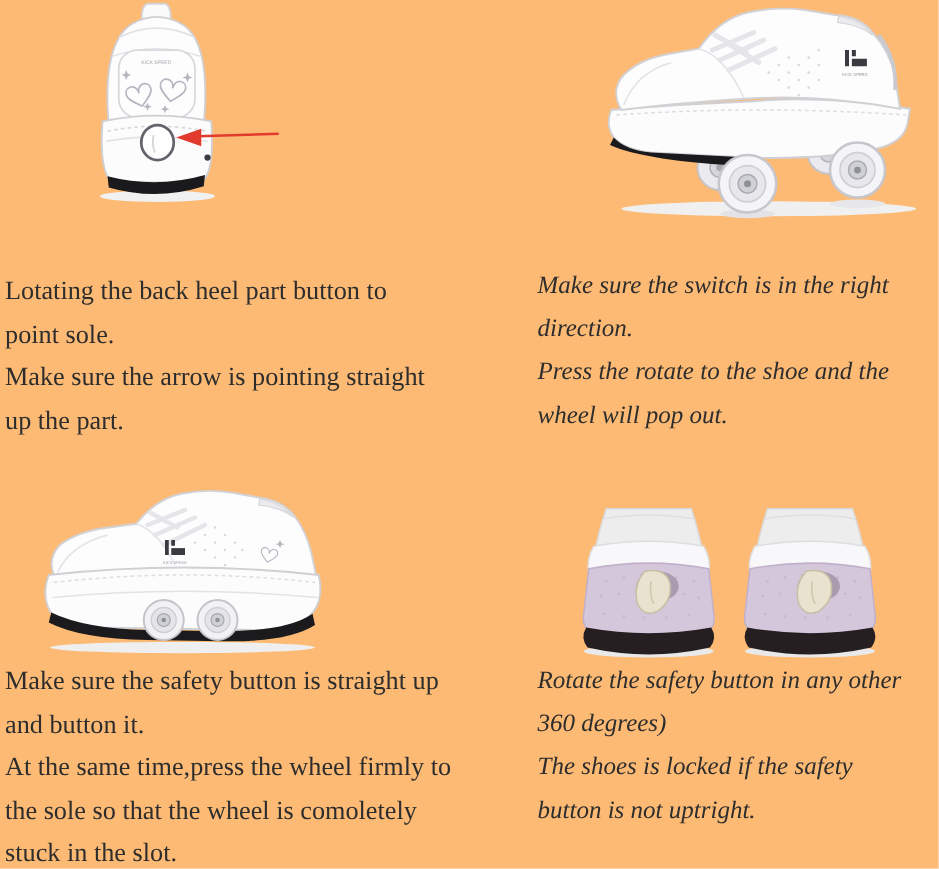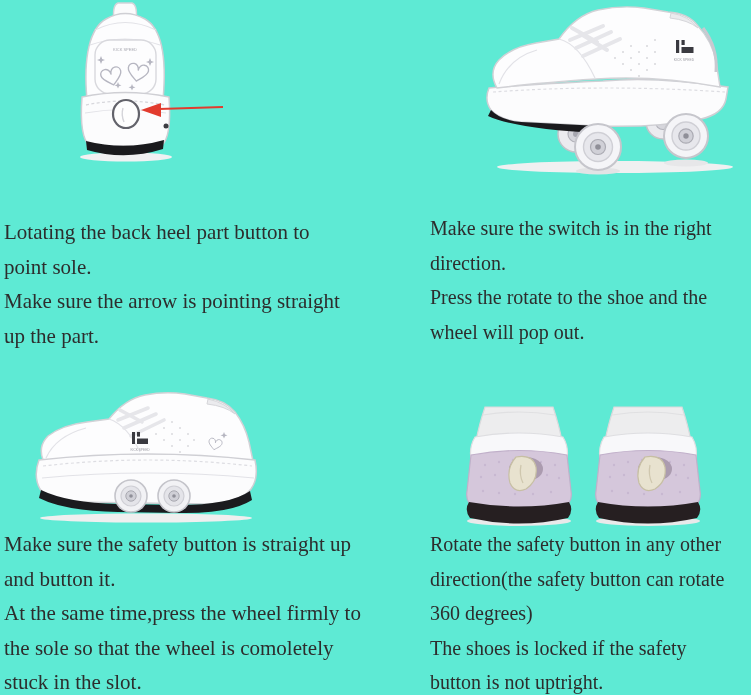--- a/index.html
+++ b/index.html
@@ -1,24 +1,24 @@
 <!DOCTYPE html>
 <html><head>
 <meta charset="utf-8">
 <style>
   html,body{margin:0;padding:0;background:#ffffff;}
   #canvas{
-    position:relative;width:751px;height:695px;background:#5eead4;
+    position:relative;width:751px;height:695px;background:#fdba74;
     overflow:hidden;font-family:"Liberation Serif","DejaVu Serif",serif;
   }
   .photo{position:absolute;}
   .caption{position:absolute;color:#2d2d2d;}
   .caption .line{height:34.6px;line-height:34.6px;white-space:nowrap;}
   .cap-left{font-size:21px;}
-  .cap-right{font-size:20px;}
+  .cap-right{font-size:20px;font-style:italic;}
   svg{display:block;}
   .seam{fill:none;stroke:#e2e2e7;stroke-width:1.2;}
   .deco{fill:none;stroke:#b6b6c1;stroke-width:1.6;stroke-linejoin:round;}
 </style>
 </head>
 <body>
 
 <div id="canvas">
 
   <div class="photo" style="left:60px;top:0;">
@@ -261,19 +261,18 @@
   <div class="caption cap-left" style="left:4px;top:527px;">
     <div class="line">Make sure the safety button is straight up</div>
     <div class="line">and button it.</div>
     <div class="line">At the same time,press the wheel firmly to</div>
     <div class="line">the sole so that the wheel is comoletely</div>
     <div class="line">stuck in the slot.</div>
   </div>
 
   <div class="caption cap-right" style="left:430px;top:527px;">
     <div class="line">Rotate the safety button in any other</div>
-    <div class="line">direction(the safety button can rotate</div>
     <div class="line">360 degrees)</div>
     <div class="line">The shoes is locked if the safety</div>
     <div class="line">button is not uptright.</div>
   </div>
 
 </div>
 
 </body></html>

